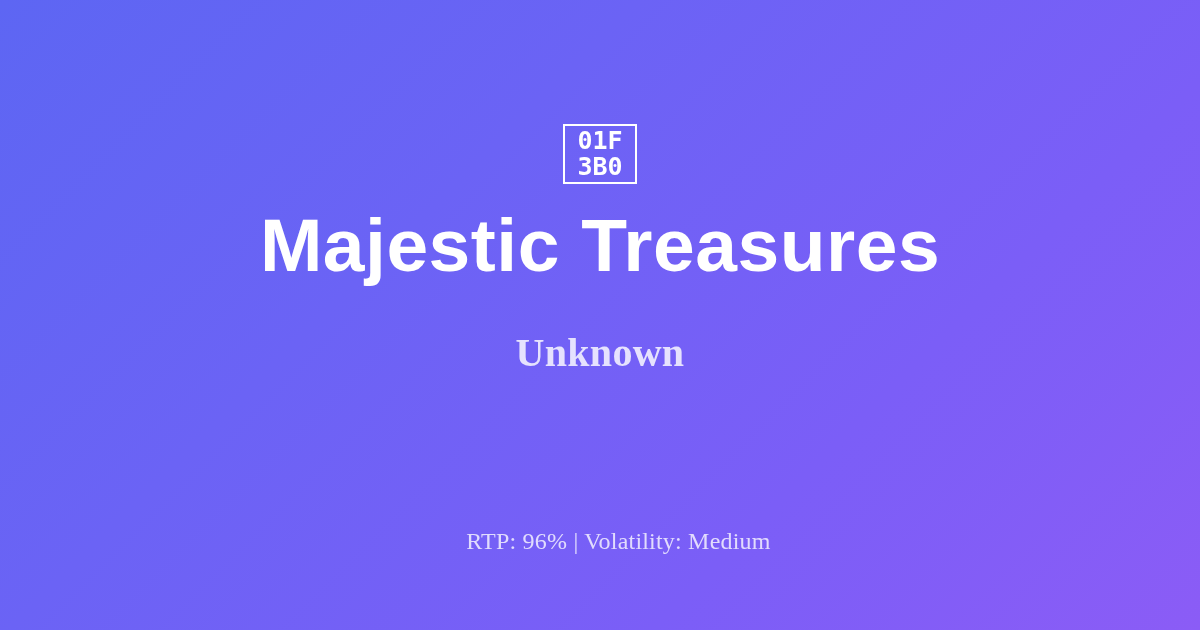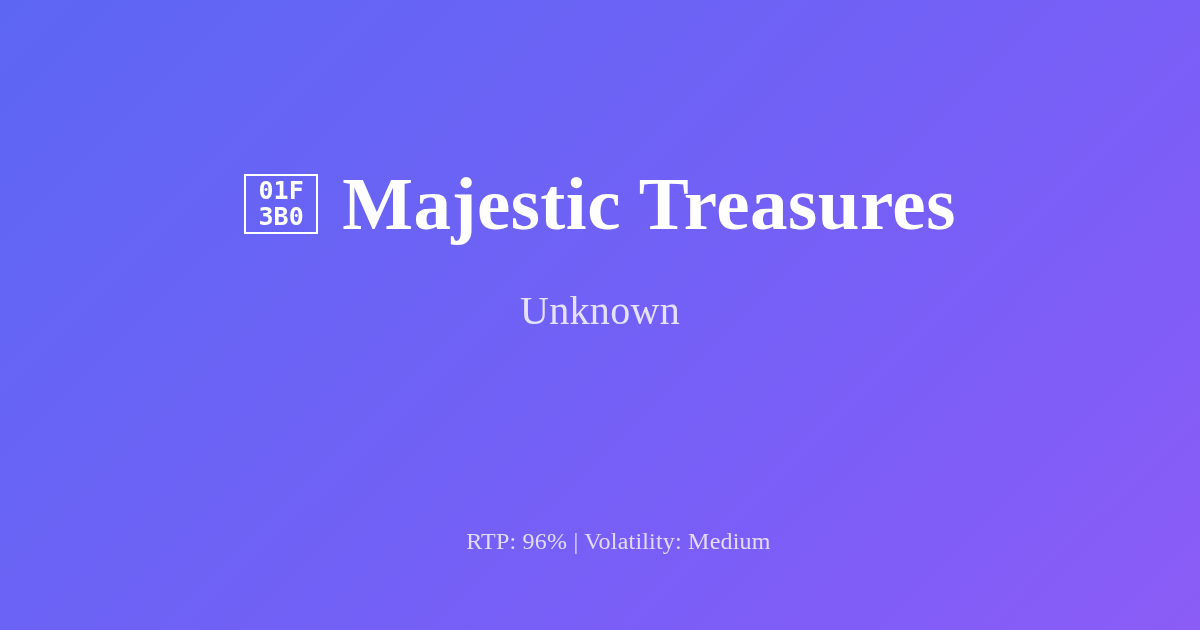--- a/index.html
+++ b/index.html
@@ -33,21 +33,21 @@
     top: 0;
     height: 500px;
     display: flex;
     flex-direction: column;
     align-items: center;
     justify-content: center;
   }
 
   .title-row {
     display: flex;
-    flex-direction: row;
+    flex-direction: column;
     align-items: center;
     justify-content: center;
     gap: 24px;
     line-height: 1;
   }
 
   
   .tofu-glyph {
     display: inline-flex;
     flex-direction: column;
@@ -62,32 +62,32 @@
     font-weight: 700;
     letter-spacing: 0px;
     line-height: 26px;
     flex: none;
   }
 
   .tofu-glyph span { display: block; }
 
   .card-title {
     color: #ffffff;
-    font-family: Liberation Serif, serif;
+    font-family: Liberation Sans, sans-serif;
     font-weight: 700;
     font-size: 75px;
     letter-spacing: 0.5px;
     white-space: nowrap;
   }
 
   .card-subtitle {
     margin-top: 46px;
     color: rgba(255,255,255,0.82);
     font-family: "Liberation Serif", "DejaVu Serif", serif;
-    font-weight: 400;
+    font-weight: 700;
     font-size: 40px;
     letter-spacing: 0.3px;
     white-space: nowrap;
   }
 
   .card-footer {
     position: absolute;
     left: 0;
     right: 0;
     top: 528px;

